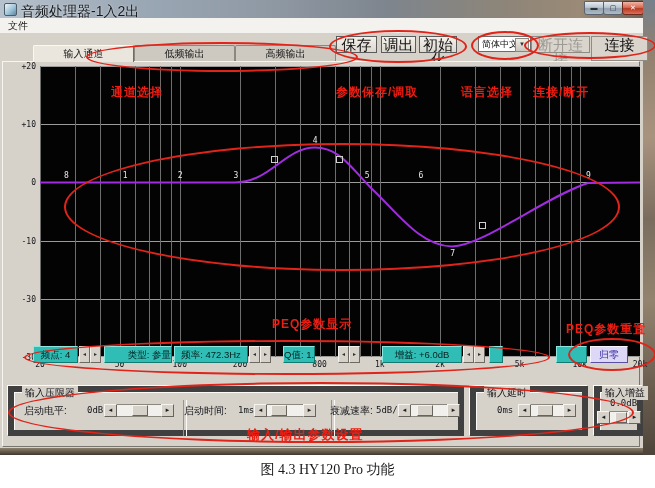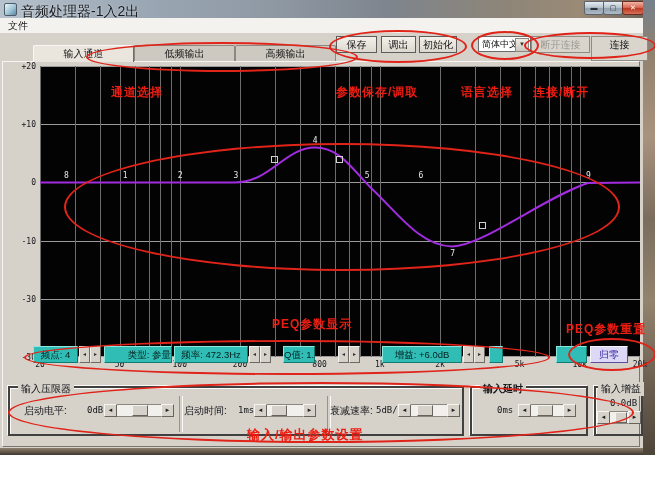--- a/index.html
+++ b/index.html
@@ -19,21 +19,21 @@
   .winbtn.close{background:linear-gradient(#f0b4a6 0%,#d96a53 45%,#b93a22 55%,#d8715a 100%);color:#fff;border-color:#6e2a1c;}
   .menubar{left:0;top:18px;width:643px;height:15px;background:#f4f2ee;border-bottom:1px solid #cfccc4;}
   .menu-item{left:8px;top:1px;font-size:10px;color:#1c1c1c;}
   .client{left:0;top:33px;width:643px;height:415px;background:#d6d2ca;}
   .glass-right{left:643px;top:0;width:12px;height:455px;
     background:linear-gradient(180deg,#76808c 0%,#92816f 12%,#a8937e 30%,#7b6d5e 48%,#93846f 66%,#6d6051 84%,#4e453a 100%);}
   .glass-bottom{left:0;top:448px;width:643px;height:7px;
     background:linear-gradient(180deg,#8d7f6d 0%,#5f5547 60%,#3e372e 100%);}
   
   .btn{border:1px solid #5c5c5c;background:linear-gradient(#f4f1ea,#dcd8d0);
-    font-size:10px;color:#111;text-align:center;box-sizing:border-box;line-height:15px;}
+    font-size:15px;color:#111;text-align:center;box-sizing:border-box;line-height:15px;}
   .btn.flat{background:#d9d5cd;border:1px solid #8f8c85;}
   .btn.disabled{color:#9d9a93;}
   .select{background:#fff;border:1px solid #6b6b6b;box-sizing:border-box;font-size:9px;line-height:14px;color:#111;padding-left:3px;}
   .select .arrow{position:absolute;right:1px;top:1px;width:12px;height:12px;background:linear-gradient(#f0ede6,#cbc7bf);
     border:1px solid #8a877f;font-size:6px;line-height:11px;text-align:center;color:#333;}
   
   .tab{top:45px;height:16px;width:101px;box-sizing:border-box;text-align:center;font-size:10px;line-height:16px;color:#111;
     border:1px solid #8b8880;border-bottom:none;border-radius:2px 2px 0 0;background:#cdc9c1;}
   .tab.active{background:#eae6de;height:17px;z-index:3;border-color:#f8f8f6 #6f6c64 #eae6de #f8f8f6;}
   .panel{left:2px;top:61px;width:638px;height:386px;background:#d6d2ca;box-sizing:border-box;
@@ -53,21 +53,21 @@
   .teal-seg{top:346px;height:17px;background:#2fbdb5;box-sizing:border-box;
     border:1px solid;border-color:#8ae8e0 #137a72 #137a72 #8ae8e0;
     font-size:9.5px;line-height:15px;text-align:center;color:#06211f;white-space:nowrap;overflow:hidden;}
   .spin{top:346px;height:17px;width:22px;display:flex;}
   .spin span{flex:1;border:1px solid;border-color:#f3f1ec #6c6a62 #6c6a62 #f3f1ec;background:#d6d2ca;
     font-size:5px;line-height:15px;text-align:center;color:#333;}
   .reset-btn{top:346px;left:590px;width:38px;height:17px;box-sizing:border-box;
     background:#dcd8f6;border:1px solid;border-color:#f6f4ff #5a4fa0 #5a4fa0 #f6f4ff;
     color:#3a2ea6;font-size:10px;line-height:15px;text-align:center;}
   
-  .gbox{box-sizing:border-box;border:2px solid #404040;box-shadow:1px 1px 0 #fbfaf7 inset, -1px -1px 0 #fbfaf7;}
+  .gbox{box-sizing:border-box;border:6px solid #404040;box-shadow:1px 1px 0 #fbfaf7 inset, -1px -1px 0 #fbfaf7;}
   .gtitle{position:absolute;top:-6px;left:8px;background:#d6d2ca;padding:0 3px;font-size:10px;color:#15151a;white-space:nowrap;}
   .flabel{font-size:10px;color:#15151a;white-space:nowrap;}
   .fvalue{font-size:9px;color:#15151a;white-space:nowrap;font-family:"DejaVu Sans Mono",monospace;}
   .vdiv{width:2px;border-left:1px solid #98948c;border-right:1px solid #fbfaf7;}
   .hscroll{display:flex;height:13px;box-sizing:border-box;}
   .sb-btn{width:13px;height:13px;background:#d6d2ca;border:1px solid;border-color:#f6f4ef #66645c #66645c #f6f4ef;
     box-sizing:border-box;font-size:6px;line-height:11px;text-align:center;color:#222;flex:none;}
   .sb-track{flex:1;background:#f2f0ec;border-top:1px solid #8a877f;border-bottom:1px solid #8a877f;position:relative;}
   .sb-thumb{position:absolute;top:0;height:11px;width:16px;background:#d6d2ca;
     border:1px solid;border-color:#f6f4ef #66645c #66645c #f6f4ef;box-sizing:border-box;}
@@ -232,21 +232,21 @@
   <div class="abs flabel" style="left:330px;top:404px;">衰减速率:</div>
   <div class="abs fvalue" style="left:376px;top:405px;">5dB/S</div>
   <div class="abs hscroll" style="left:398px;top:404px;width:62px;">
     <div class="sb-btn">◄</div>
     <div class="sb-track">
         <div class="sb-thumb" style="left:18%;"></div>
       </div>
     <div class="sb-btn">►</div>
   </div>
 
-  <div class="abs gbox" style="left:470px;top:386px;width:118px;height:50px;font-weight:bold;">
+  <div class="abs gbox" style="left:470px;top:386px;width:118px;height:50px;">
     <div class="gtitle">输入延时</div>
   </div>
   <div class="abs fvalue" style="left:497px;top:405px;">0ms</div>
   <div class="abs hscroll" style="left:518px;top:404px;width:58px;">
     <div class="sb-btn">◄</div>
     <div class="sb-track">
         <div class="sb-thumb" style="left:20%;"></div>
       </div>
     <div class="sb-btn">►</div>
   </div>
@@ -273,13 +273,14 @@
   <div class="abs red-ellipse" style="left:8px;top:382px;width:622px;height:57px;"></div>
 
   <div class="abs red-label" style="left:111px;top:84px;">通道选择</div>
   <div class="abs red-label" style="left:336px;top:84px;">参数保存/调取</div>
   <div class="abs red-label" style="left:461px;top:84px;">语言选择</div>
   <div class="abs red-label" style="left:533px;top:84px;">连接/断开</div>
   <div class="abs red-label" style="left:272px;top:316px;">PEQ参数显示</div>
   <div class="abs red-label" style="left:566px;top:321px;">PEQ参数重置</div>
   <div class="abs red-label" style="left:247px;top:426px;font-size:13px;">输入/输出参数设置</div>
 
+  <div class="abs caption">图 4.3 HY120 Pro 功能</div>
 </div>
 
 </body></html>

